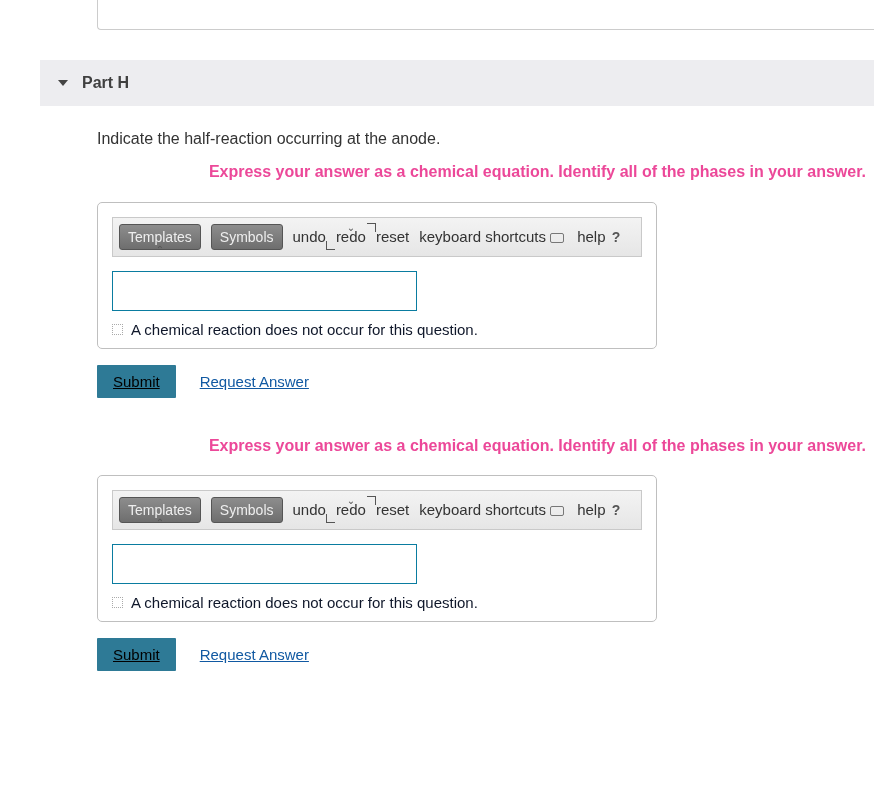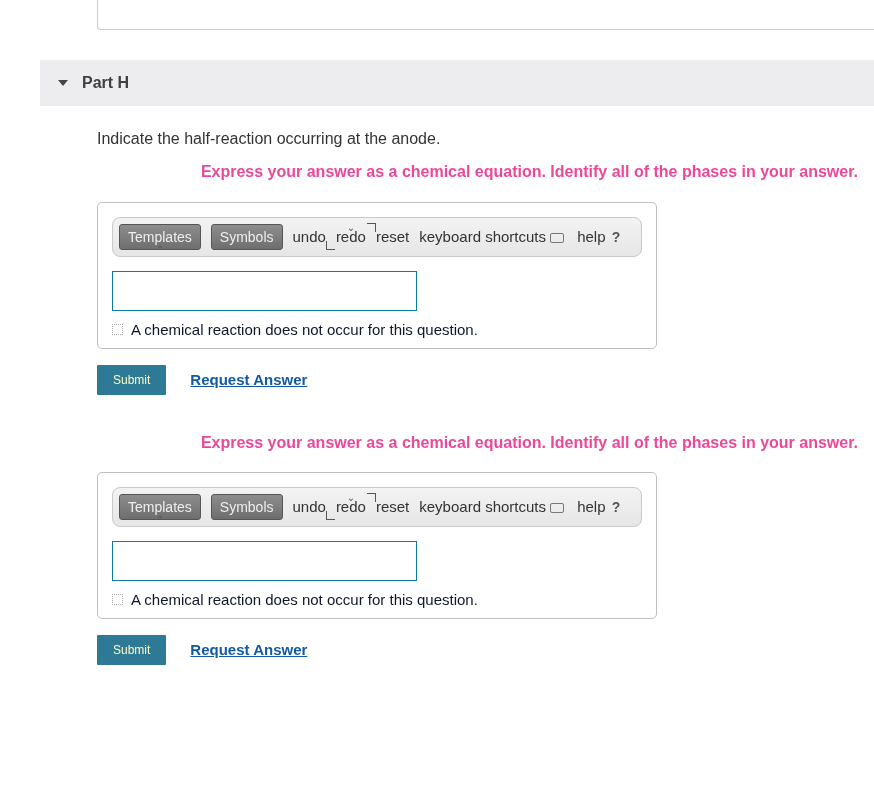--- a/index.html
+++ b/index.html
@@ -34,34 +34,34 @@
     border-left: 5px solid transparent;
     border-right: 5px solid transparent;
     border-top: 6px solid #444;
     margin-right: 14px;
   }
   .part-title {
     font-weight: bold;
     font-size: 16px;
     color: #404040;
   }
-  .part-body { padding-left: 57px; padding-right: 16px; margin-bottom: 36px; }
+  .part-body { padding-left: 57px; padding-right: 8px; margin-bottom: 36px; }
   .prompt { font-size: 16px; color: #333; margin-bottom: 10px; line-height: 1.4; }
   .prompt-bold { font-size: 16px; font-weight: bold; color: #ec4899; margin-bottom: 18px; line-height: 1.45; text-align: right; }
   .answer-panel {
     border: 1px solid #bfbfbf;
     border-radius: 5px;
     padding: 14px 14px 10px 14px;
     width: 560px;
     background: #fff;
     margin-bottom: 16px;
   }
   .toolbar {
     border: 1px solid #c9c9c9;
-    border-radius: 8px;
+    border-radius: 0;
     background: linear-gradient(#f3f3f3, #e6e6e6);
     padding: 6px 6px;
     display: flex;
     align-items: center;
     gap: 10px;
     position: relative;
     margin-bottom: 14px;
     min-height: 34px;
   }
   .tb-btn {
@@ -130,30 +130,31 @@
   }
   .cb {
     width: 11px; height: 11px;
     border: 1px dotted #aaa;
     display: inline-block;
     cursor: pointer;
   }
   .actions { display: flex; align-items: center; gap: 24px; }
   .submit-btn {
     background: #2e7a96;
-    color: #fef9c3;
+    color: #000000;
     border: none;
     padding: 8px 16px;
-    font-size: 12px;
+    font-size: 15px;
     cursor: pointer;
     border-radius: 1px;
+    text-decoration: underline;
   }
   .request-link {
     color: #1159a2;
-    font-weight: bold;
+    font-weight: normal;
     font-size: 15px;
     text-decoration: underline;
     cursor: pointer;
   }
 </style>
 </head>
 <body>
 
 <div class="page">
 

